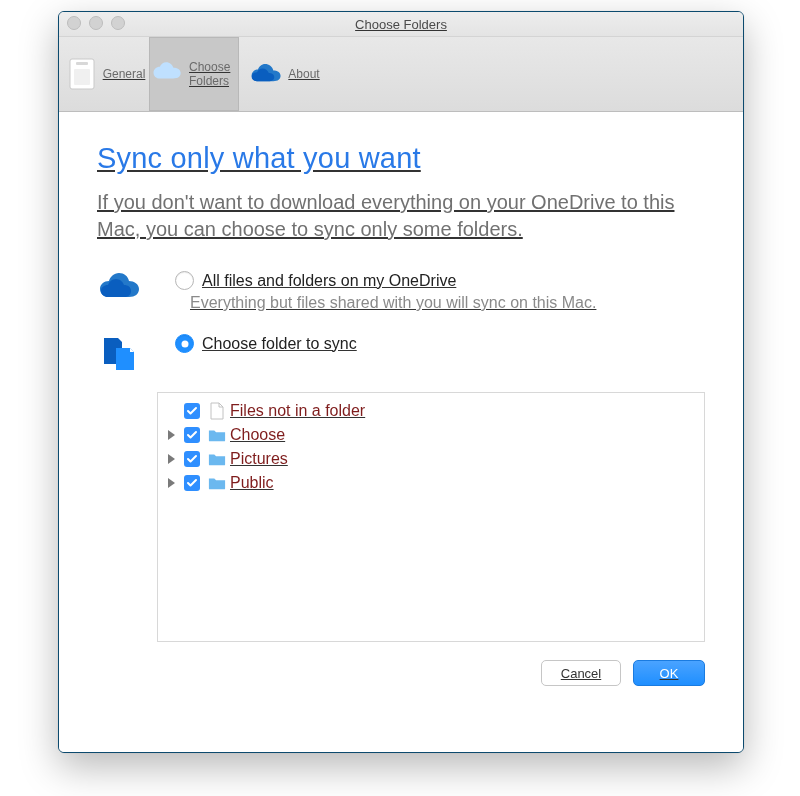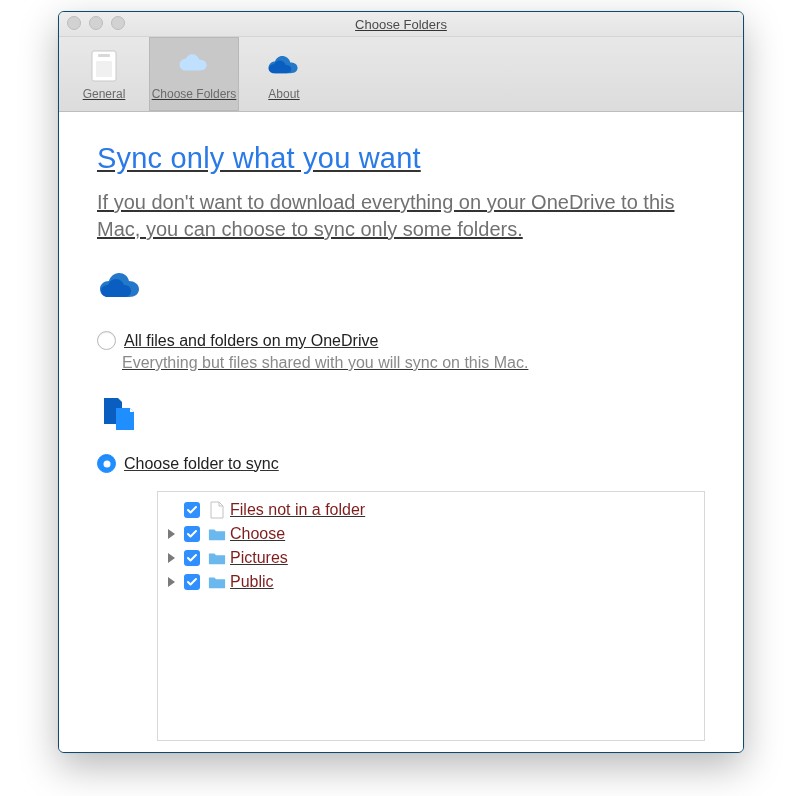--- a/index.html
+++ b/index.html
@@ -64,21 +64,20 @@
     height: 74px;
     background: linear-gradient(#e8e8e8, #dcdcdc);
     border-bottom: 1px solid #bdbdbd;
     display: flex;
     align-items: stretch;
     flex: 0 0 auto;
   }
   .tool-tab {
     width: 90px;
     display: flex;
-    flex-direction: column;
     align-items: center;
     justify-content: center;
     font-size: 12px;
     color: #6a6a6a;
     gap: 2px;
     cursor: default;
   }
   .tool-tab.active {
     background: #c8c8c8;
     box-shadow: inset 0 0 0 1px rgba(0,0,0,0.08);
@@ -109,23 +108,22 @@
   .subtext {
     font-size: 20px;
     color: #717171;
     line-height: 1.35;
     margin-bottom: 28px;
   }
 
   .option-row {
     display: flex;
     align-items: flex-start;
-    gap: 14px;
+    gap: 32px;
     margin-bottom: 10px;
-    flex-direction: column;
   }
   .option-icon {
     width: 46px;
     flex: 0 0 46px;
     display:flex;
     justify-content: center;
   }
   .option-body {
     flex: 1 1 auto;
   }
@@ -158,21 +156,21 @@
     transform:translate(-50%,-50%);
   }
   .option-label {
     font-size: 16px;
     color: #222;
   }
   .option-desc {
     font-size: 16px;
     color: #8a8a8a;
     margin-top: 4px;
-    margin-left: 25px;
+    margin-left: 15px;
   }
 
   
   .tree-box {
     margin-left: 60px;
     margin-top: 8px;
     border: 1px solid #d8d8d8;
     background: #fff;
     height: 236px;
     overflow: auto;

